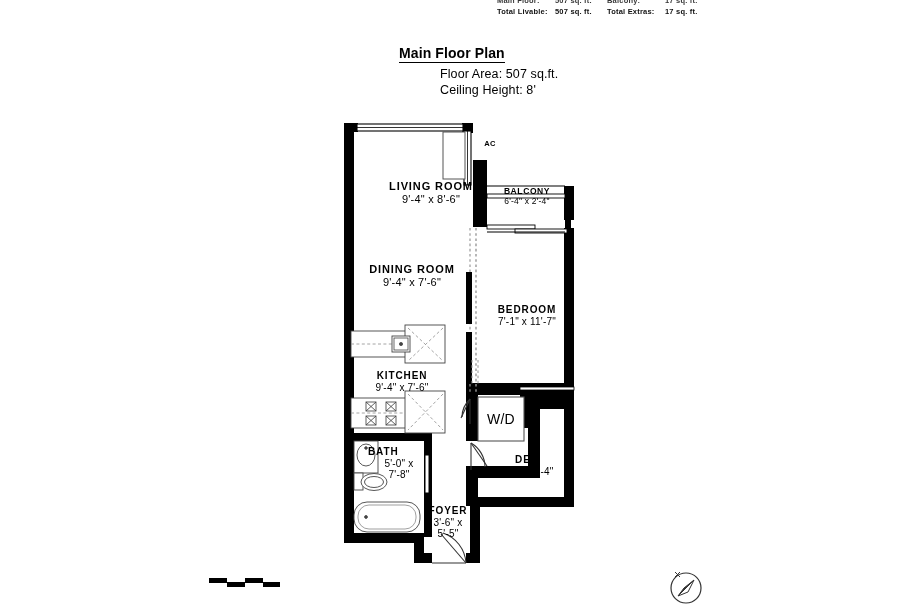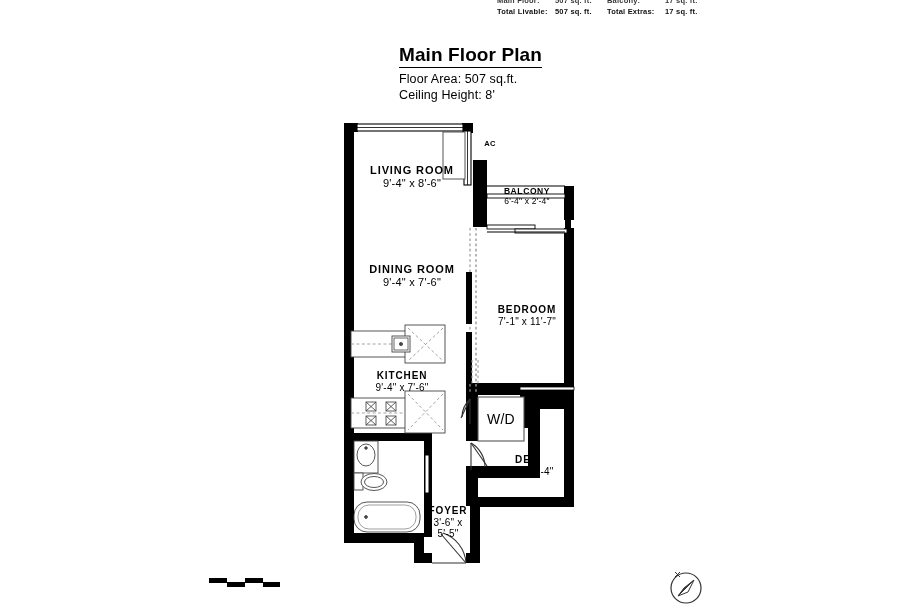--- a/index.html
+++ b/index.html
@@ -22,25 +22,25 @@
   }
   .summary .srow{display:flex;}
   .summary .scell{display:flex;}
   .summary .lbl{width:58px;}
   .summary .val{width:52px;}
   .summary .row0{opacity:.85;}
 
   
   .titleblock{position:absolute;left:399px;top:44px;}
   .titleblock .ttl{
-    font-size:19px;font-weight:bold;
+    font-size:14px;font-weight:bold;
     border-bottom:1.6px solid #000;display:inline-block;
     padding-bottom:1px;letter-spacing:.1px;
   }
-  .titleblock .sub{font-size:12.5px;margin-top:4px;line-height:15px;letter-spacing:.1px;}
+  .titleblock .sub{font-size:12.5px;margin-top:4px;line-height:15px;letter-spacing:.1px;margin-left:41px;}
 
   
   #plan{position:absolute;left:0;top:0;}
 
   
   .rlabel{position:absolute;text-align:center;line-height:1.16;white-space:nowrap;}
   .rlabel .nm{font-weight:bold;letter-spacing:.9px;}
   .rlabel .dm{letter-spacing:.2px;}
 
   .sz-lg .nm{font-size:11px;}
@@ -274,21 +274,21 @@
 
     <g>
       <circle cx="686" cy="588" r="15" fill="none" stroke="#333" stroke-width="1.2"></circle>
       <path d="M694 580 L678 596 L684 588 Z" fill="#333" stroke="#333" stroke-width="1"></path>
       <path d="M694 580 L678 596 L688 592 Z" fill="none" stroke="#333" stroke-width="1"></path>
       <line x1="675" y1="572" x2="680" y2="577" stroke="#333" stroke-width="1"></line>
       <line x1="680" y1="572" x2="675" y2="577" stroke="#333" stroke-width="1"></line>
     </g>
   </svg>
 
-  <div class="rlabel sz-lg" style="left:344px;top:164px;width:136px;">
+  <div class="rlabel sz-lg" style="left:344px;top:180px;width:136px;padding-left:19px;">
     <div class="nm">LIVING ROOM</div>
     <div class="dm">9'-4" x 8'-6"</div>
   </div>
 
   <div class="rlabel sz-sm" style="left:486px;top:187px;width:82px;">
     <div class="nm">BALCONY</div>
     <div class="dm">6'-4" x 2'-4"</div>
   </div>
 
   <div class="rlabel sz-lg" style="left:344px;top:263px;width:136px;">
@@ -303,20 +303,24 @@
 
   <div class="rlabel sz-md" style="left:344px;top:370px;width:116px;">
     <div class="nm">KITCHEN</div>
     <div class="dm">9'-4" x 7'-6"</div>
   </div>
 
   <div class="rlabel sz-xs" style="left:518px;top:396px;width:56px;">
     <div class="nm">CLOSET</div>
   </div>
 
+  <div class="rlabel sz-md" style="left:368px;top:446px;width:66px;text-align:left;">
+    <div class="nm">BATH</div>
+    <div class="dm" style="white-space:normal;width:46px;margin-left:8px;text-align:center;">5'-0" x 7'-8"</div>
+  </div>
 
   <div class="rlabel sz-md" style="left:484px;top:454px;width:86px;">
     <div class="nm">DEN</div>
     <div class="dm">7'-4" x 6'-4"</div>
   </div>
 
   <div class="rlabel sz-md" style="left:424px;top:505px;width:48px;">
     <div class="nm">FOYER</div>
     <div class="dm" style="white-space:normal;">3'-6" x 5'-5"</div>
   </div>

